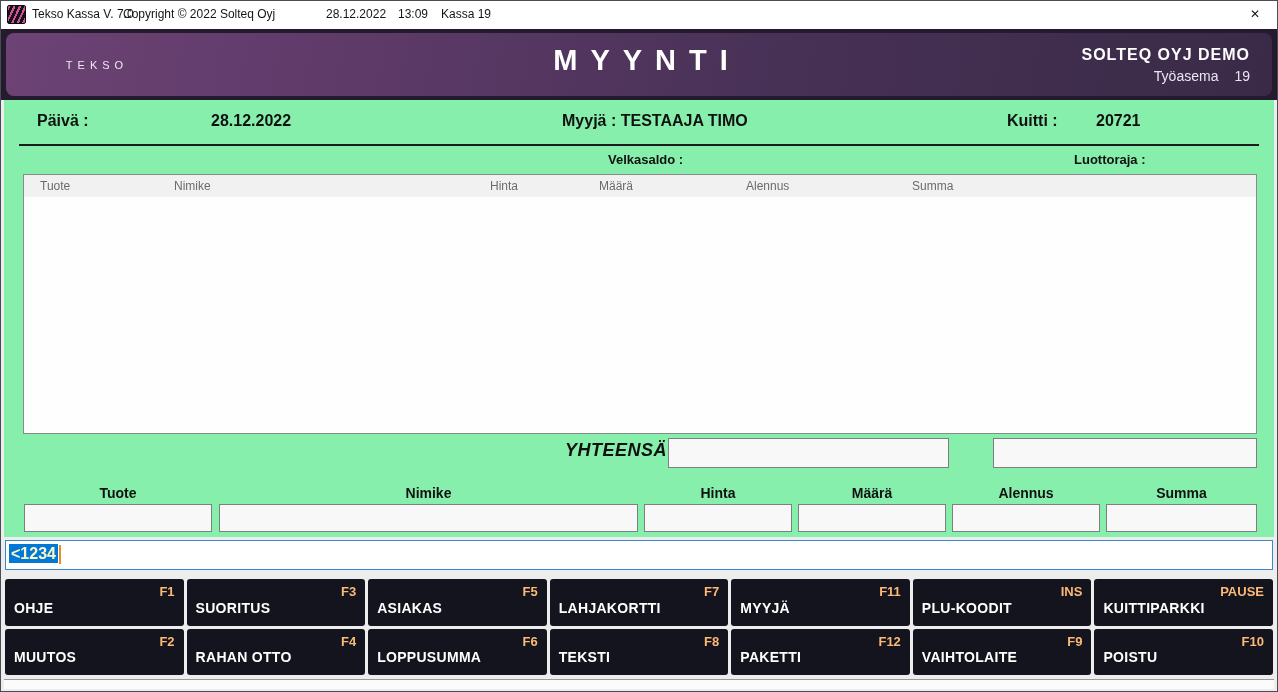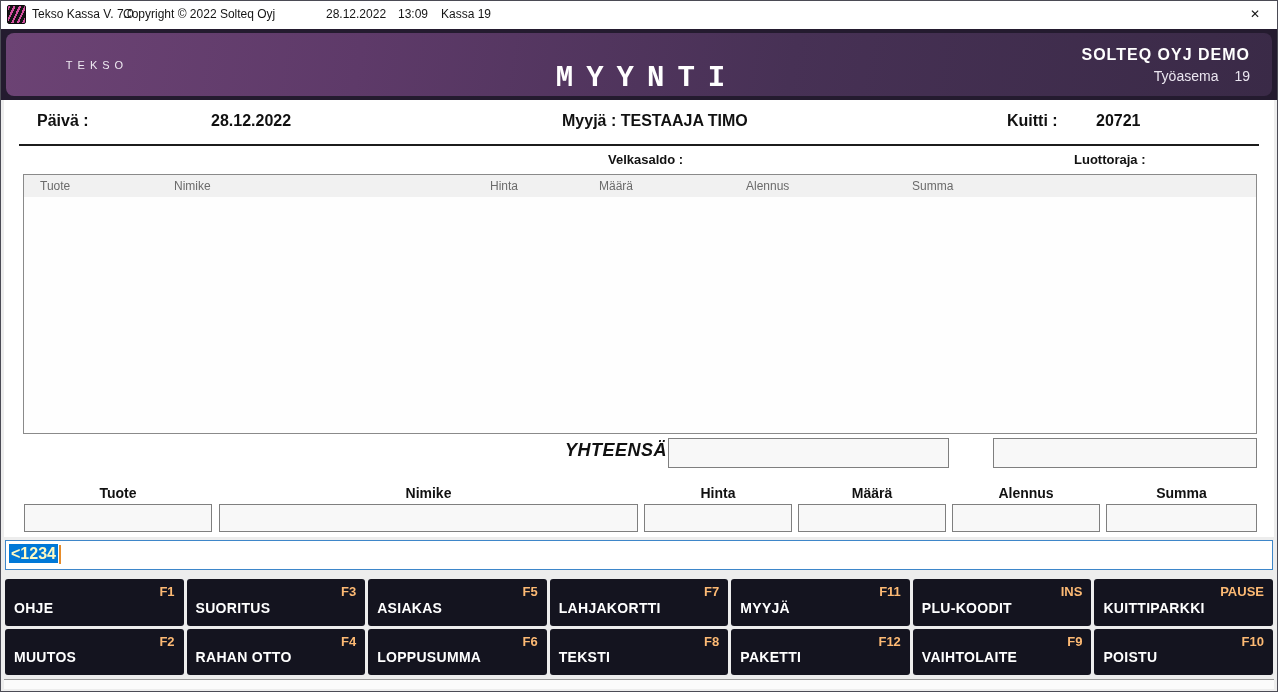--- a/index.html
+++ b/index.html
@@ -27,29 +27,29 @@
   .header { position:absolute; top:28px; left:0; right:0; height:71px; background:#241b2f; padding:4px 5px; }
   .header-inner {
     position:relative; width:100%; height:100%; border-radius:8px;
     background:linear-gradient(100deg,#6c4374 0%,#5e3a69 28%,#473155 62%,#3a2a47 100%);
     color:#fff;
   }
   .logo { position:absolute; left:27px; top:11px; width:132px; text-align:left; }
   .logo-main { font-size:24px; font-weight:bold; letter-spacing:5px; color:#fdfdfd; }
   .logo-sub  { font-size:11px; letter-spacing:5px; color:#efeaf2; text-align:center; margin-top:15px; padding-right:4px; }
   .screen-title {
-    position:absolute; left:0; right:0; top:29px; text-align:center;
-    font-size:29px; font-weight:bold; letter-spacing:13px; padding-left:16px; color:#ffffff;font-family:Liberation Mono, monospace;
+    position:absolute; left:0; right:0; top:11px; text-align:center;
+    font-size:29px; font-weight:bold; letter-spacing:13px; padding-left:16px; color:#ffffff;
   }
   .header-right { position:absolute; right:22px; top:13px; text-align:right; }
   .company { font-size:16px; font-weight:bold; letter-spacing:1px; color:#ffffff; }
   .workstation { font-size:14px; color:#eae5ef; margin-top:4px; }
   .workstation .ws-num { margin-left:16px; }
   
-  .main { position:absolute; top:99px; left:3px; right:3px; height:437px; background:#ffffff; }
+  .main { position:absolute; top:99px; left:3px; right:3px; height:437px; background:#86efac; }
   .info-row1 span { position:absolute; top:12px; font-weight:bold; white-space:nowrap; }
   .lbl-paiva  { left:33px;  font-size:16px; }
   .val-paiva  { left:207px; font-size:16px; }
   .grp-myyja  { left:558px; font-size:16px; }
   .lbl-kuitti { left:1003px; font-size:16px; }
   .val-kuitti { left:1092px; font-size:16px; }
   .sep { position:absolute; top:44px; left:15px; right:15px; height:2px; background:#1c1c1c; }
   .info-row2 span { position:absolute; top:52px; font-weight:bold; font-size:13px; white-space:nowrap; }
   .lbl-asiakas    { left:33px;margin-top:48px; }
   .lbl-velkasaldo { left:604px; }

